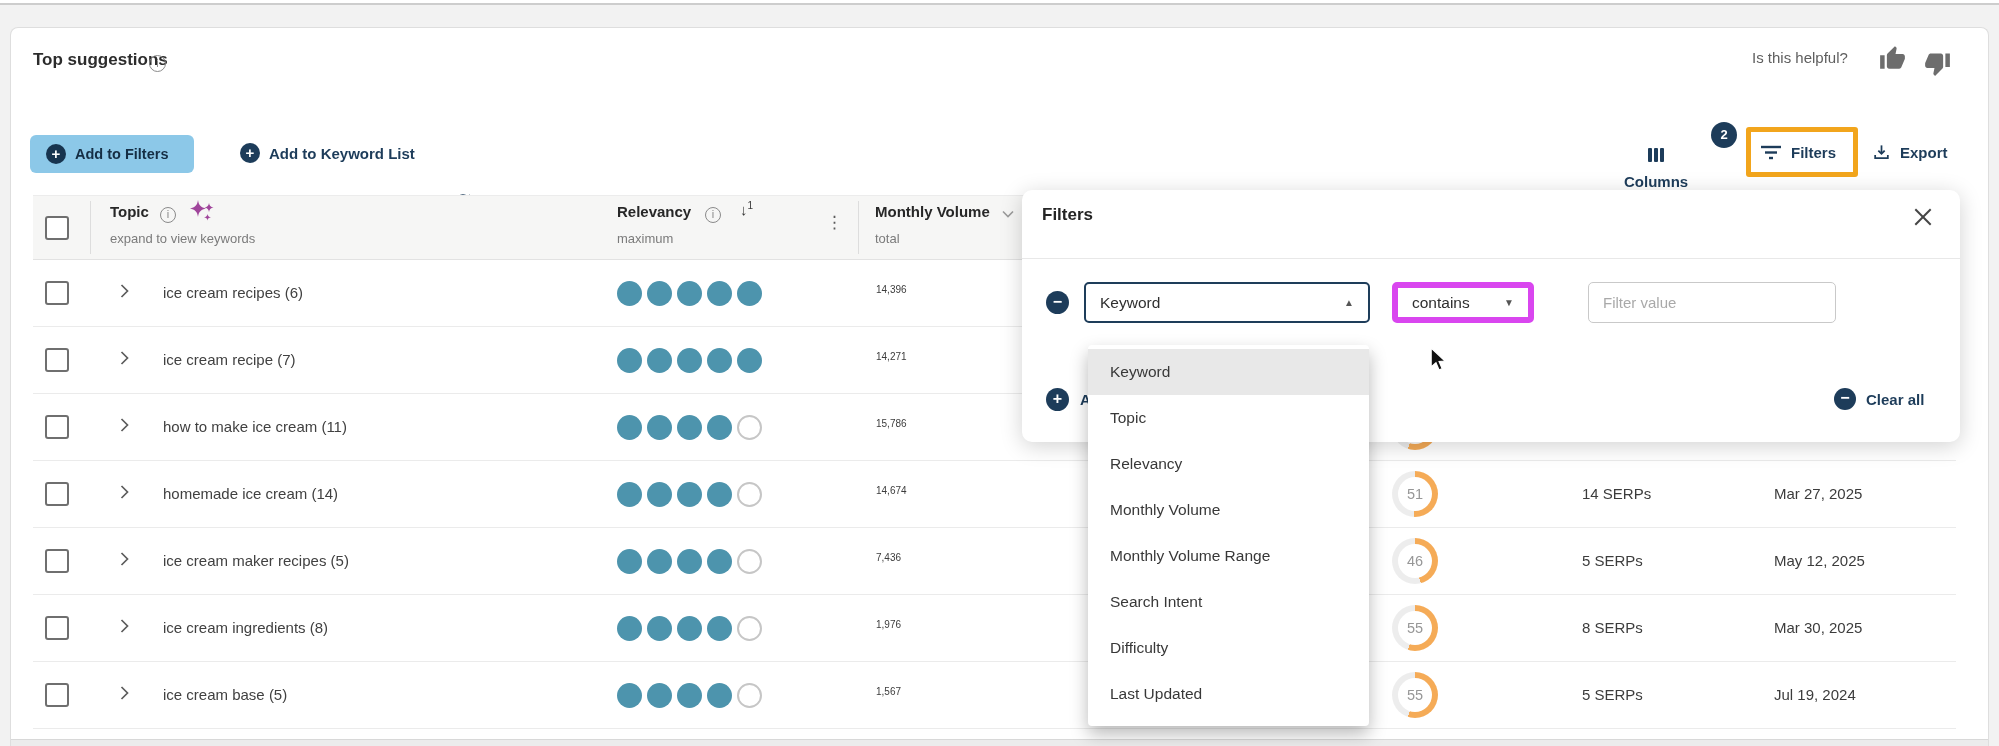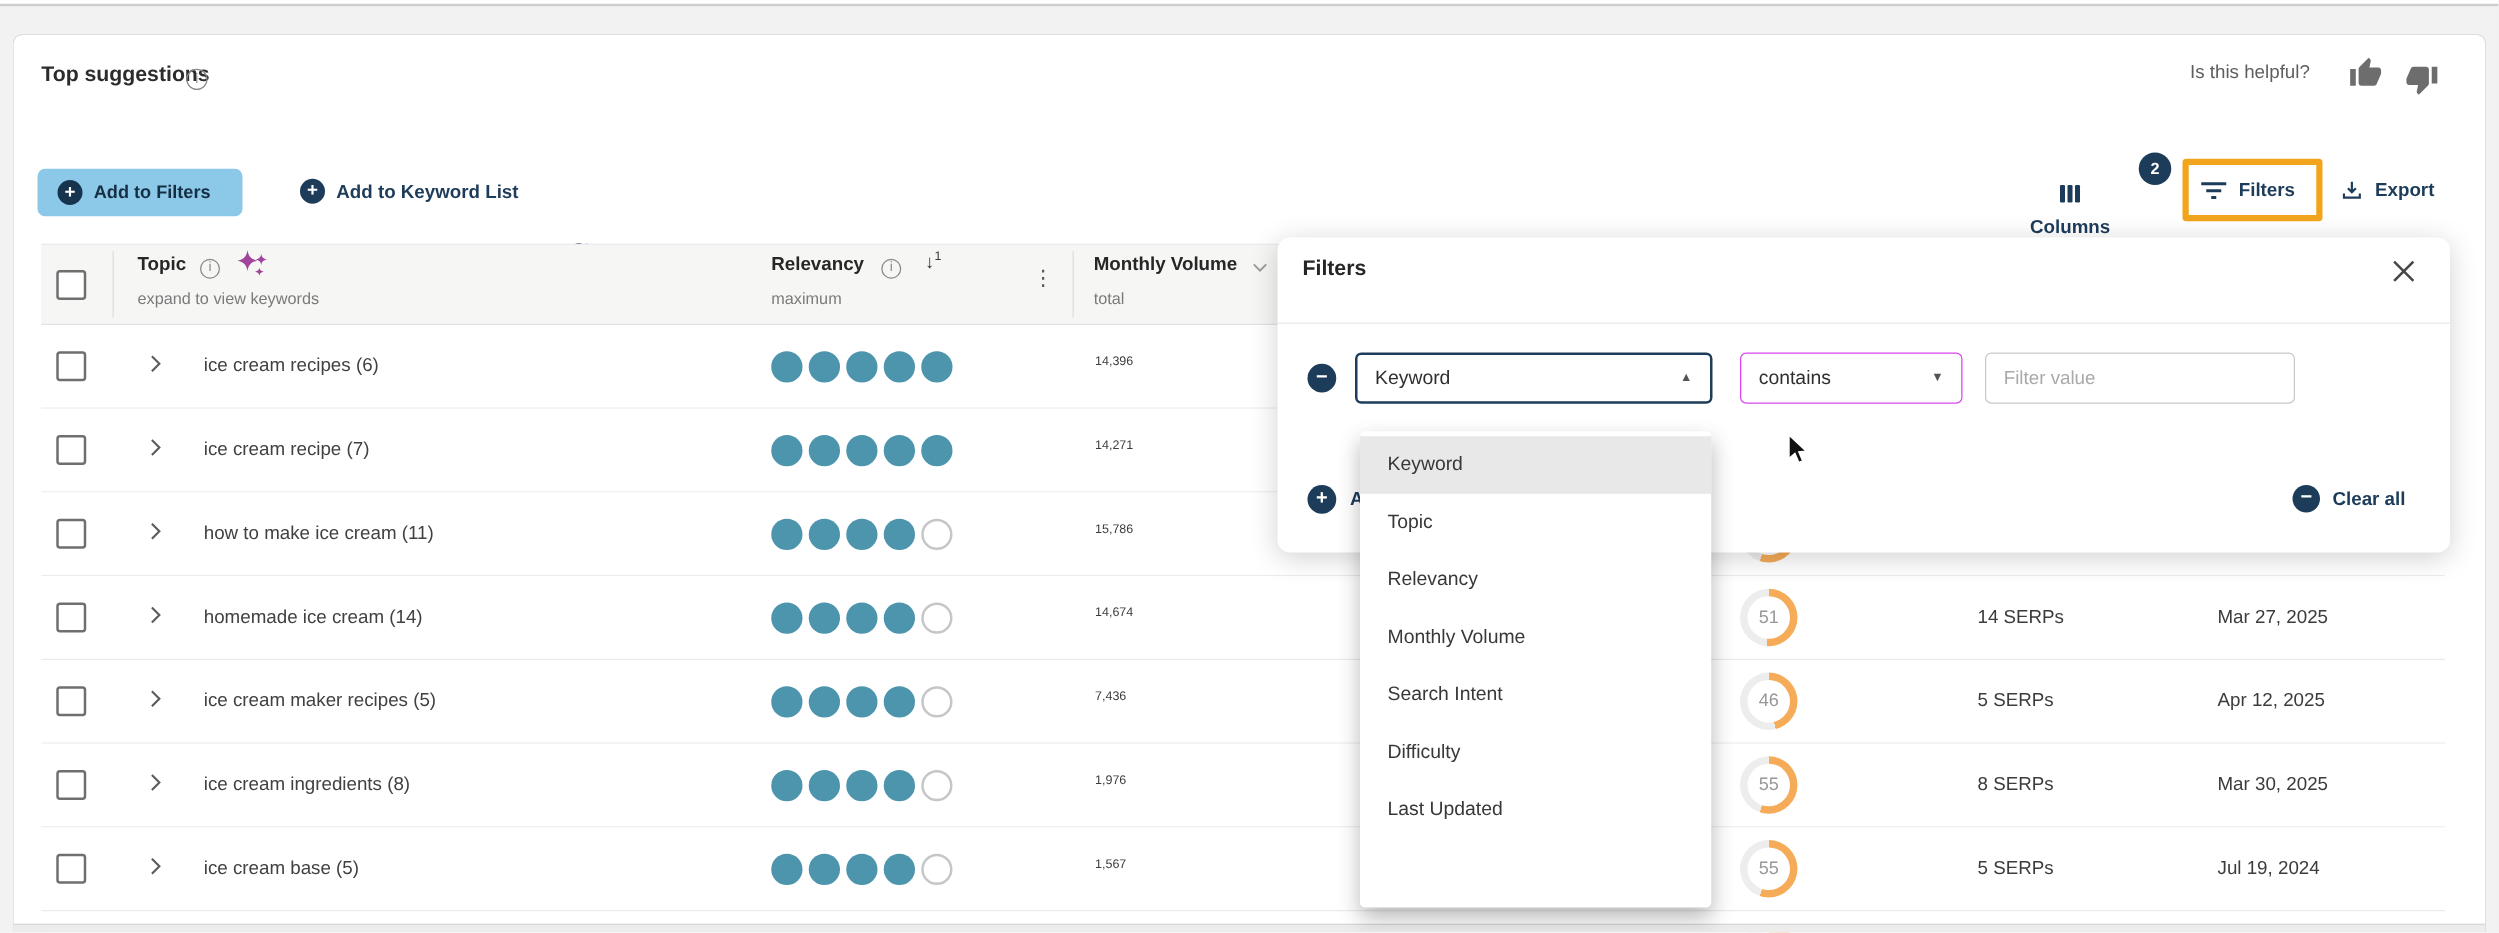--- a/index.html
+++ b/index.html
@@ -60,21 +60,21 @@
            box-shadow:0 4px 22px rgba(0,0,0,.18); z-index:40; }
   .modal-title { position:absolute; left:20px; top:15px; font-size:17px; font-weight:bold; color:#252525; }
   .modal-close { position:absolute; right:26px; top:16px; width:22px; height:22px; cursor:pointer; }
   .modal-div { position:absolute; left:0; top:68px; width:100%; height:1px; background:#e8e8e8; }
   .minus-circle { width:23px; height:23px; border-radius:50%; background:#1d3c5a; color:#fff;
                   font-size:16px; font-weight:bold; line-height:21px; text-align:center; cursor:pointer; }
   .select { position:absolute; height:41px; background:#fff; border-radius:5px; display:flex;
             align-items:center; padding:0 14px; font-size:15.5px; color:#2f2f2f; cursor:pointer; }
   .select .arrow { margin-left:auto; font-size:10px; color:#555; }
   .sel-field { left:62px; top:92px; width:286px; border:2px solid #1e3d5a; }
-  .sel-op { left:370px; top:92px; width:178px; border:1px solid #d946ef; }
+  .sel-op { left:370px; top:92px; width:142px; border:6px solid #d946ef; }
   .input { position:absolute; left:566px; top:92px; width:248px; height:41px; border:1px solid #c9c9c9;
            border-radius:5px; font-size:15px; color:#2f2f2f; padding:0 14px; font-family:"Liberation Sans",sans-serif; }
   .input::placeholder { color:#a9a9a9; }
   .addrow { position:absolute; left:24px; top:198px; display:flex; align-items:center; gap:11px; cursor:pointer; }
   .addrow .lbl, .clearall .lbl { font-size:15px; font-weight:bold; color:#1d3c5a; }
   .clearall { position:absolute; left:812px; top:198px; display:flex; align-items:center; gap:10px; cursor:pointer; }
 
   
   .dropdown { left:1088px; top:345px; width:281px; height:381px; background:#fff; border-radius:4px;
               box-shadow:0 8px 18px rgba(0,0,0,.28); z-index:50; padding-top:4px; }
@@ -246,21 +246,21 @@
         <div class="dot filled" style="left: 614px;"></div>
         <div class="dot filled" style="left: 644px;"></div>
         <div class="dot filled" style="left: 674px;"></div>
         <div class="dot empty" style="left: 704px;"></div>
         <div class="vol">7,436</div>
         <div class="diff" style="background: conic-gradient(rgb(245, 171, 87) 0deg, rgb(245, 171, 87) 46%, rgb(237, 237, 237) 46%, rgb(237, 237, 237) 100%);">
           <i></i>
           <b>46</b>
         </div>
         <div class="serps">5 SERPs</div>
-        <div class="lastup">Apr 12, 2025</div>
+        <div class="lastup">May 12, 2025</div>
       </div>
       <div class="abs row" style="top: 595px;">
         <div class="checkbox cbx"></div>
         <div class="chev"><svg width="9" height="14" viewBox="0 0 9 14" fill="none" stroke="#5c5c5c" stroke-width="1.7">
             <path d="M1.5 1l6 6-6 6"></path>
           </svg></div>
         <div class="topic">ice cream ingredients (8)</div>
         <div class="dot filled" style="left: 584px;"></div>
         <div class="dot filled" style="left: 614px;"></div>
         <div class="dot filled" style="left: 644px;"></div>
@@ -329,20 +329,21 @@
       <span class="minus-circle" style="width:22px;height:22px;line-height:20px;">−</span>
       <span class="lbl">Clear all</span>
     </div>
   </div>
 
   <div class="abs dropdown">
       <div class="option selected">Keyword</div>
       <div class="option">Topic</div>
       <div class="option">Relevancy</div>
       <div class="option">Monthly Volume</div>
+      <div class="option">Monthly Volume Range</div>
       <div class="option">Search Intent</div>
       <div class="option">Difficulty</div>
       <div class="option">Last Updated</div>
     </div>
 
   <svg class="abs cursor" width="20" height="24" viewBox="0 0 14 21">
     <polygon points="1,0 1,16.5 5.2,12.9 7.9,19.3 10.7,18.1 8,11.8 13.2,11.4" fill="#111" stroke="#fff" stroke-width="1.1"></polygon>
   </svg>
 </div>
 

